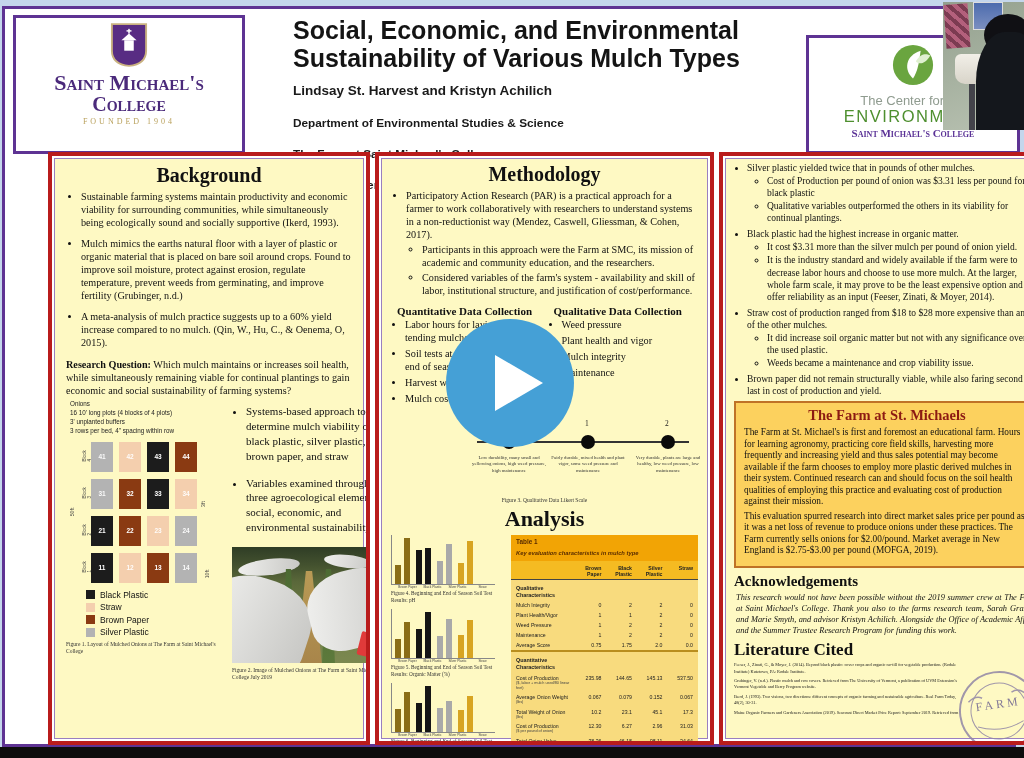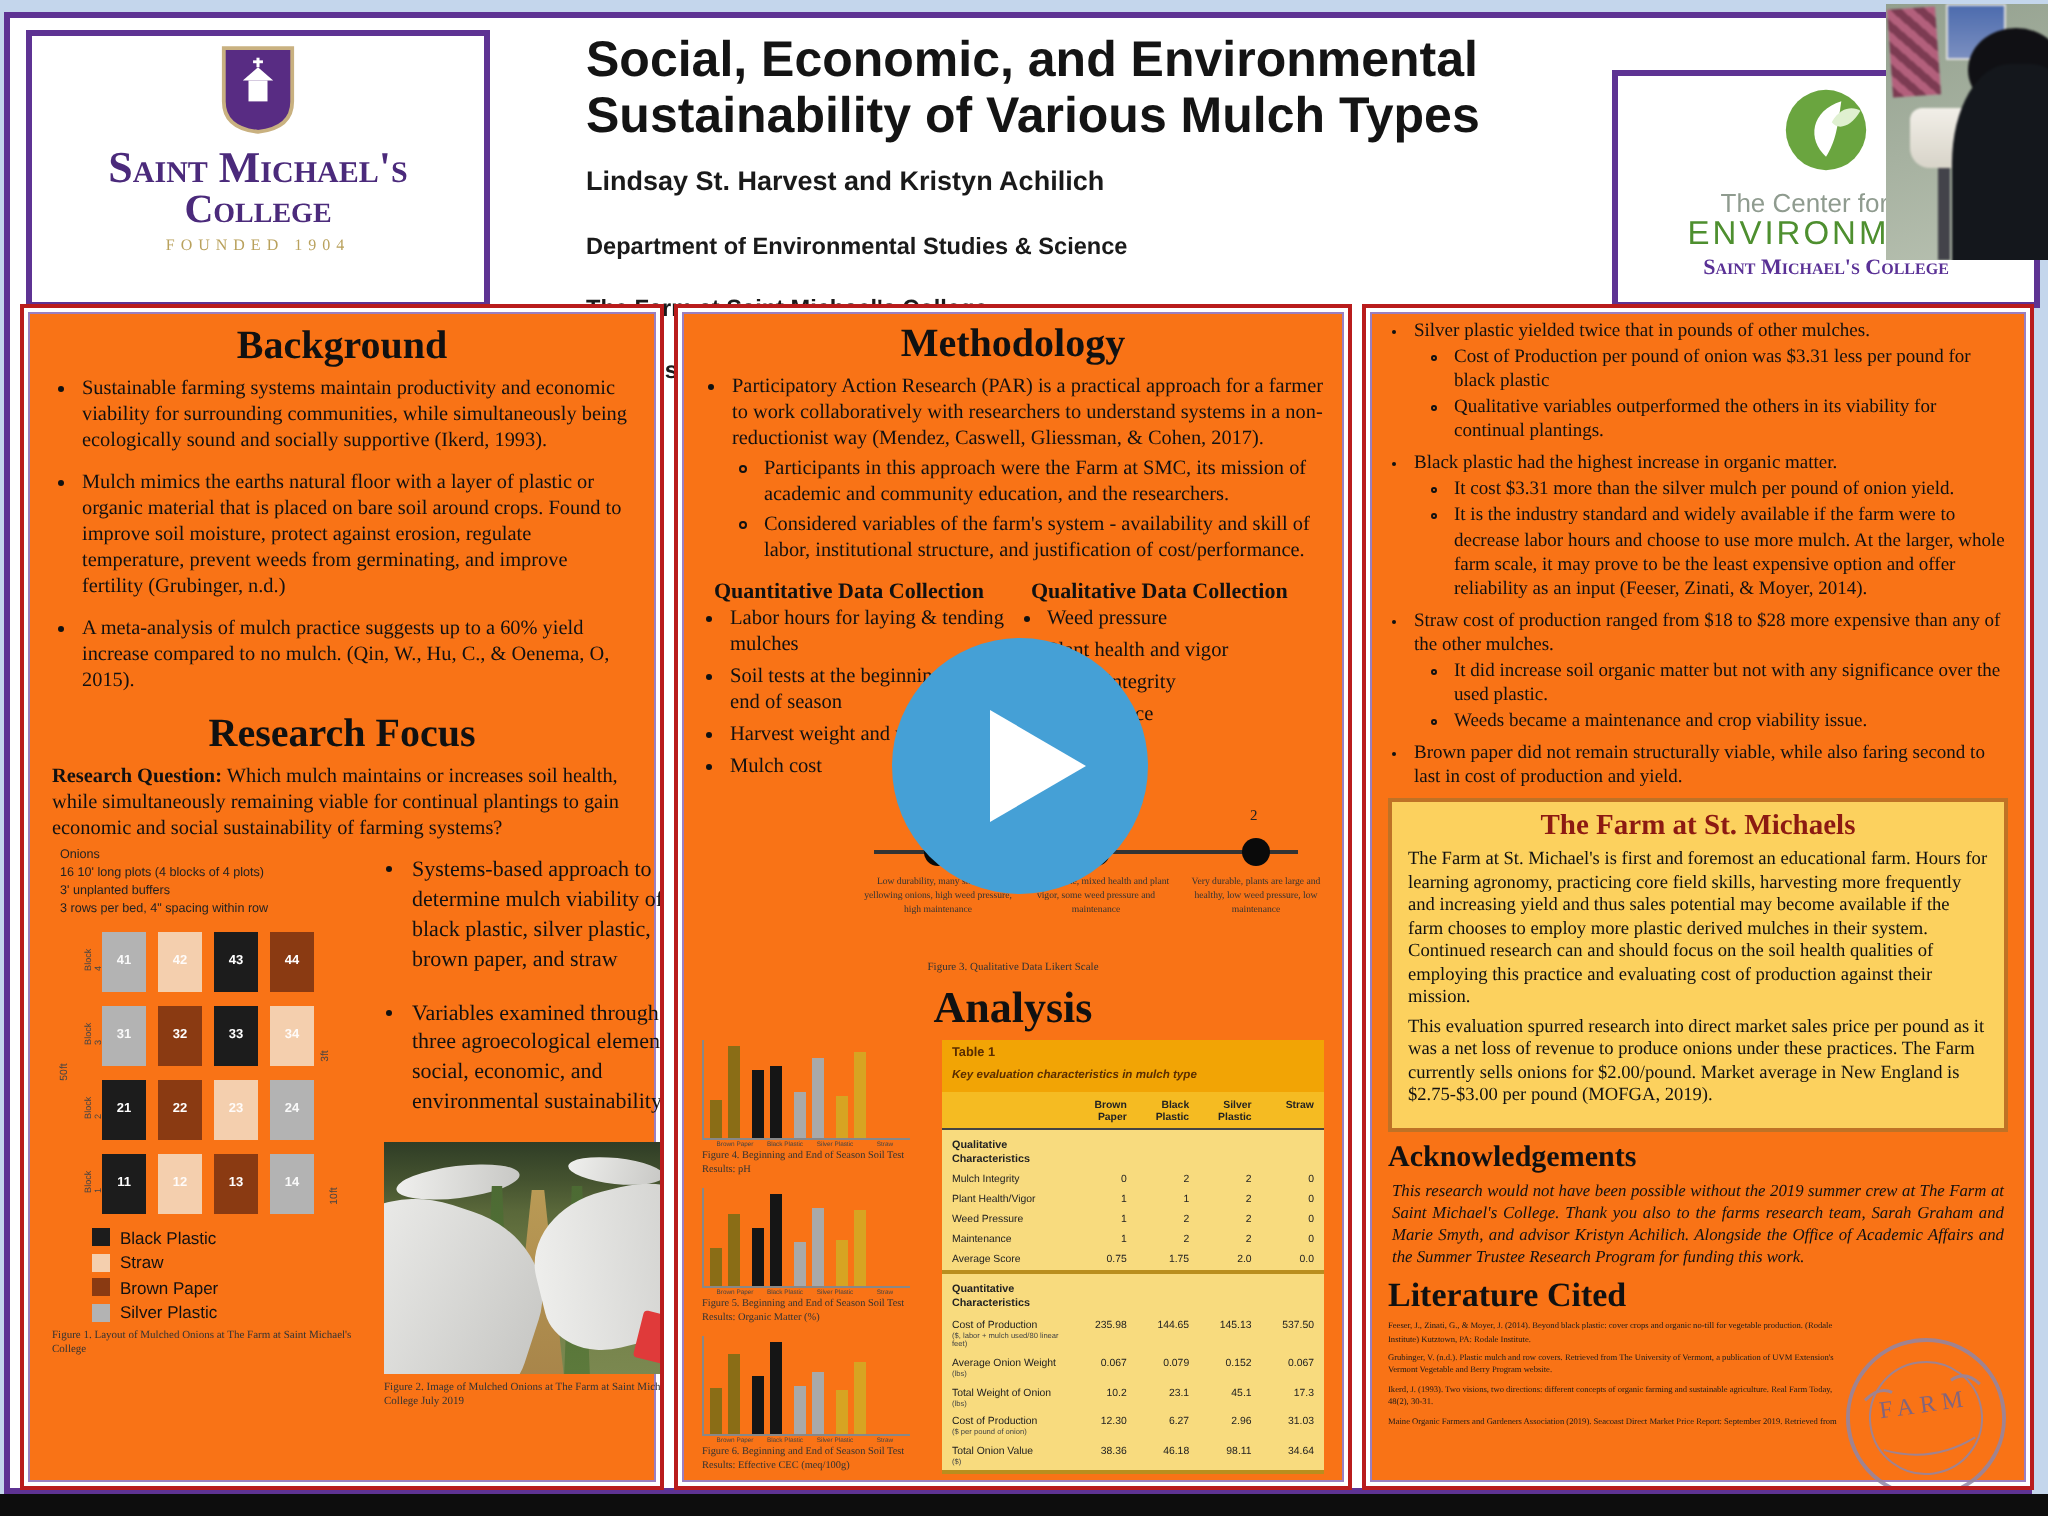--- a/index.html
+++ b/index.html
@@ -13,21 +13,21 @@
   .title-block{position:absolute;left:288px;top:8px;width:470px;}
   .title{font-family:"Liberation Sans",sans-serif;font-weight:bold;font-size:25px;line-height:1.1;color:#141414;margin:0;}
   .authors{margin-top:10px;font-family:"Liberation Sans",sans-serif;font-weight:bold;color:#1a1a1a;}
   .auth-main{font-size:13.5px;line-height:1.3;}
   .auth-sub{font-size:11.8px;line-height:1.3;margin-top:16px;}
   .env-box{position:absolute;left:801px;top:26px;width:214px;height:119px;border:3px solid #5e3393;box-sizing:border-box;text-align:center;padding-top:5px;background:#fff;}
   .env-l1{font-family:"Liberation Sans",sans-serif;color:#8f9b8f;font-size:13px;margin-top:2px;}
   .env-l2{font-family:"Liberation Sans",sans-serif;color:#4e8f2f;font-size:16.5px;letter-spacing:1.5px;line-height:1.05;}
   .env-l3{font-family:"Liberation Serif",serif;font-variant:small-caps;font-weight:bold;color:#5a3196;font-size:11px;margin-top:2px;}
   
-  .col{position:absolute;top:152px;height:593px;background:#f97316;border:2px solid #b91c1c;box-shadow:inset 0 0 0 2px #fff,inset 0 0 0 3px #9a7fc0;box-sizing:border-box;overflow:hidden;}
+  .col{position:absolute;top:152px;height:593px;background:#fef9c3;border:4px solid #b91c1c;box-shadow:inset 0 0 0 2px #fff,inset 0 0 0 3px #9a7fc0;box-sizing:border-box;overflow:hidden;margin-left:38px;}
   .col1{left:10px;width:322px;padding:6px 14px;}
   .col2{left:337px;width:339px;padding:5px 12px;}
   .col3{left:681px;width:336px;padding:5px 11px;}
   .h-major{font-size:20px;font-weight:bold;text-align:center;margin:2px 0 3px;}
   .h-mid{font-size:15px;font-weight:bold;text-align:left;margin:5px 0 2px;}
   .blist{margin:2px 0;padding-left:15px;font-size:10.2px;line-height:1.28;}
   .blist>li{margin-bottom:8px;}
   .blist ul{padding-left:16px;margin:2px 0 0;}
   .blist ul>li{margin-bottom:2px;}
   .rq{font-size:10.2px;line-height:1.3;margin:1px 0 3px;}
@@ -162,21 +162,20 @@
     </div>
   </div>
 
   <section class="col col1">
     <h2 class="h-major">Background</h2>
     <ul class="blist">
       <li>Sustainable farming systems maintain productivity and economic viability for surrounding communities, while simultaneously being ecologically sound and socially supportive (Ikerd, 1993).</li>
       <li>Mulch mimics the earths natural floor with a layer of plastic or organic material that is placed on bare soil around crops. Found to improve soil moisture, protect against erosion, regulate temperature, prevent weeds from germinating, and improve fertility (Grubinger, n.d.)</li>
       <li>A meta-analysis of mulch practice suggests up to a 60% yield increase compared to no mulch. (Qin, W., Hu, C., &amp; Oenema, O, 2015).</li>
     </ul>
-    <h2 class="h-major">Research Focus</h2>
     <p class="rq"><b>Research Question:</b> <span>Which mulch maintains or increases soil health, while simultaneously remaining viable for continual plantings to gain economic and social sustainability of farming systems?</span></p>
     <div class="rf-row">
       <div class="rf-left">
         <div class="onion-notes">
           <div>Onions</div>
           <div>16 10' long plots (4 blocks of 4 plots)</div>
           <div>3' unplanted buffers</div>
           <div>3 rows per bed, 4" spacing within row</div>
         </div>
         <div class="plot-fig">

